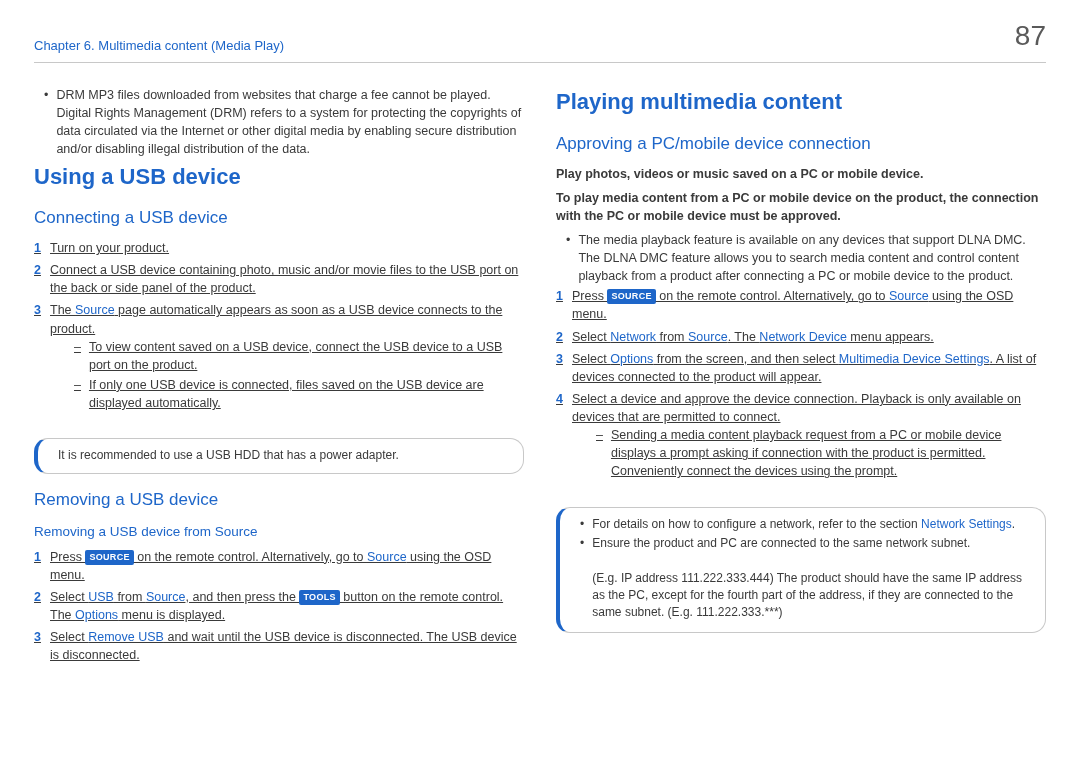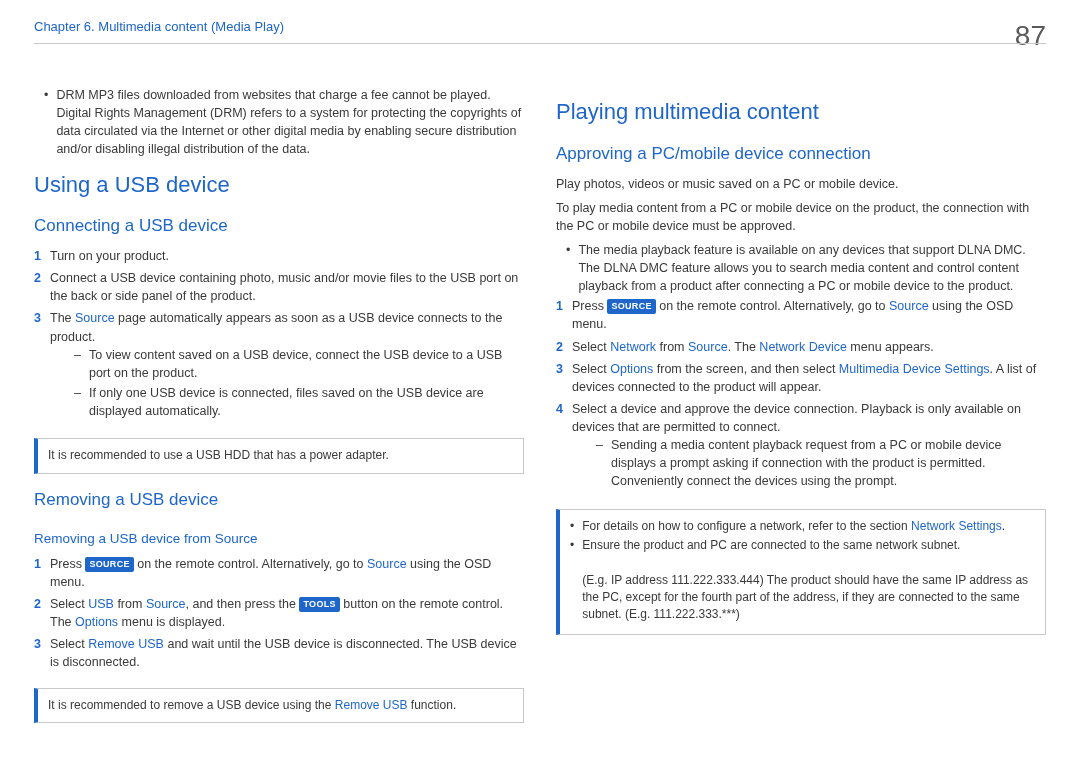--- a/index.html
+++ b/index.html
@@ -18,57 +18,56 @@
     position: absolute;
     top: 16px;
     right: 34px;
     font-size: 28px;
     color: #5a5a5a;
     font-weight: 400;
     margin-left: 20px;
   }
   .header-bar {
     position: absolute;
-    top: 18px;
+    top: 37px;
     left: 34px;
     right: 34px;
     font-size: 13px;
     color: #1e66c9;
     padding-bottom: 6px;
     border-bottom: 1px solid #c8c8c8;
   }
   .columns {
     position: absolute;
     top: 86px;
     left: 34px;
     right: 34px;
     bottom: 14px;
     display: flex;
     gap: 32px;
   }
   .col { flex: 1; min-width: 0; }
   h1 {
     color: #1e66c9;
     font-size: 22px;
-    font-weight: 400;
-    margin-top: 10px;
+    font-weight: 700;
     margin-bottom: 10px;
   }
   h2 {
     color: #1e66c9;
     font-size: 17px;
     font-weight: 400;
     margin-top: 14px;
     margin-bottom: 8px;
   }
   h3 {
     color: #1e66c9;
     font-size: 13.5px;
     font-weight: 400;
-    margin-top: 17px;
+    margin-top: 10px;
     margin-bottom: 6px;
   }
   .bullet {
     display: flex;
     padding-left: 10px;
     margin-bottom: 2px;
   }
   .bullet::before {
     content: "•";
     margin-right: 8px;
@@ -82,53 +81,55 @@
   .sub-dash::before {
     content: "–";
     margin-right: 8px;
     flex-shrink: 0;
   }
   ol { list-style: none; counter-reset: step; }
   ol > li {
     counter-increment: step;
     display: flex;
     margin-bottom: 4px;
+    text-decoration: underline;
   }
   ol > li::before {
     content: counter(step);
     color: #1e66c9;
     font-weight: 700;
     width: 16px;
     flex-shrink: 0;
   }
   ol > li > .li-body { flex: 1; }
   .note {
     border-left: 4px solid #1e66c9;
     border-top: 1px solid #c8c8c8;
     border-right: 1px solid #c8c8c8;
     border-bottom: 1px solid #c8c8c8;
-    padding: 8px 10px;
-    margin-top: 16px;
+    padding: 8px 20px;
+    margin-top: 24px;
     margin-bottom: 8px;
     font-size: 12px;
+    border-radius: 14px;
   }
   .note .bullet { padding-left: 0; }
   .blue { color: #1e66c9; }
   .keycap {
     display: inline-block;
     background: #1e66c9;
     color: #fff;
     font-size: 9px;
     font-weight: 700;
     padding: 1px 4px;
     border-radius: 2px;
     vertical-align: 1px;
     letter-spacing: 0.3px;
   }
-  p.intro { margin-bottom: 6px; }
+  p.intro { margin-bottom: 6px; font-weight: bold; }
 </style>
 </head>
 <body>
 
 <div class="page-number">87</div>
 <div class="header-bar">Chapter 6. Multimedia content (Media Play)</div>
 
 <div class="columns">
 
   <div class="col">
@@ -177,23 +178,20 @@
         <span>Select </span><span class="blue">USB</span><span> from </span><span class="blue">Source</span><span>, and then press the </span><span class="keycap">TOOLS</span><span> button on the remote control. The </span><span class="blue">Options</span><span> menu is displayed.</span>
       </div>
         </li>
       <li>
           <div class="li-body">
         <span>Select </span><span class="blue">Remove USB</span><span> and wait until the USB device is disconnected. The USB device is disconnected.</span>
       </div>
         </li>
     </ol>
 
-    <div class="note">
-      <span>It is recommended to remove a USB device using the </span><span class="blue">Remove USB</span><span> function.</span>
-    </div>
   </div>
 
   <div class="col">
     <h1>Playing multimedia content</h1>
 
     <h2>Approving a PC/mobile device connection</h2>
     <p class="intro">Play photos, videos or music saved on a PC or mobile device.</p>
     <p class="intro">To play media content from a PC or mobile device on the product, the connection with the PC or mobile device must be approved.</p>
 
     <div class="bullet">

